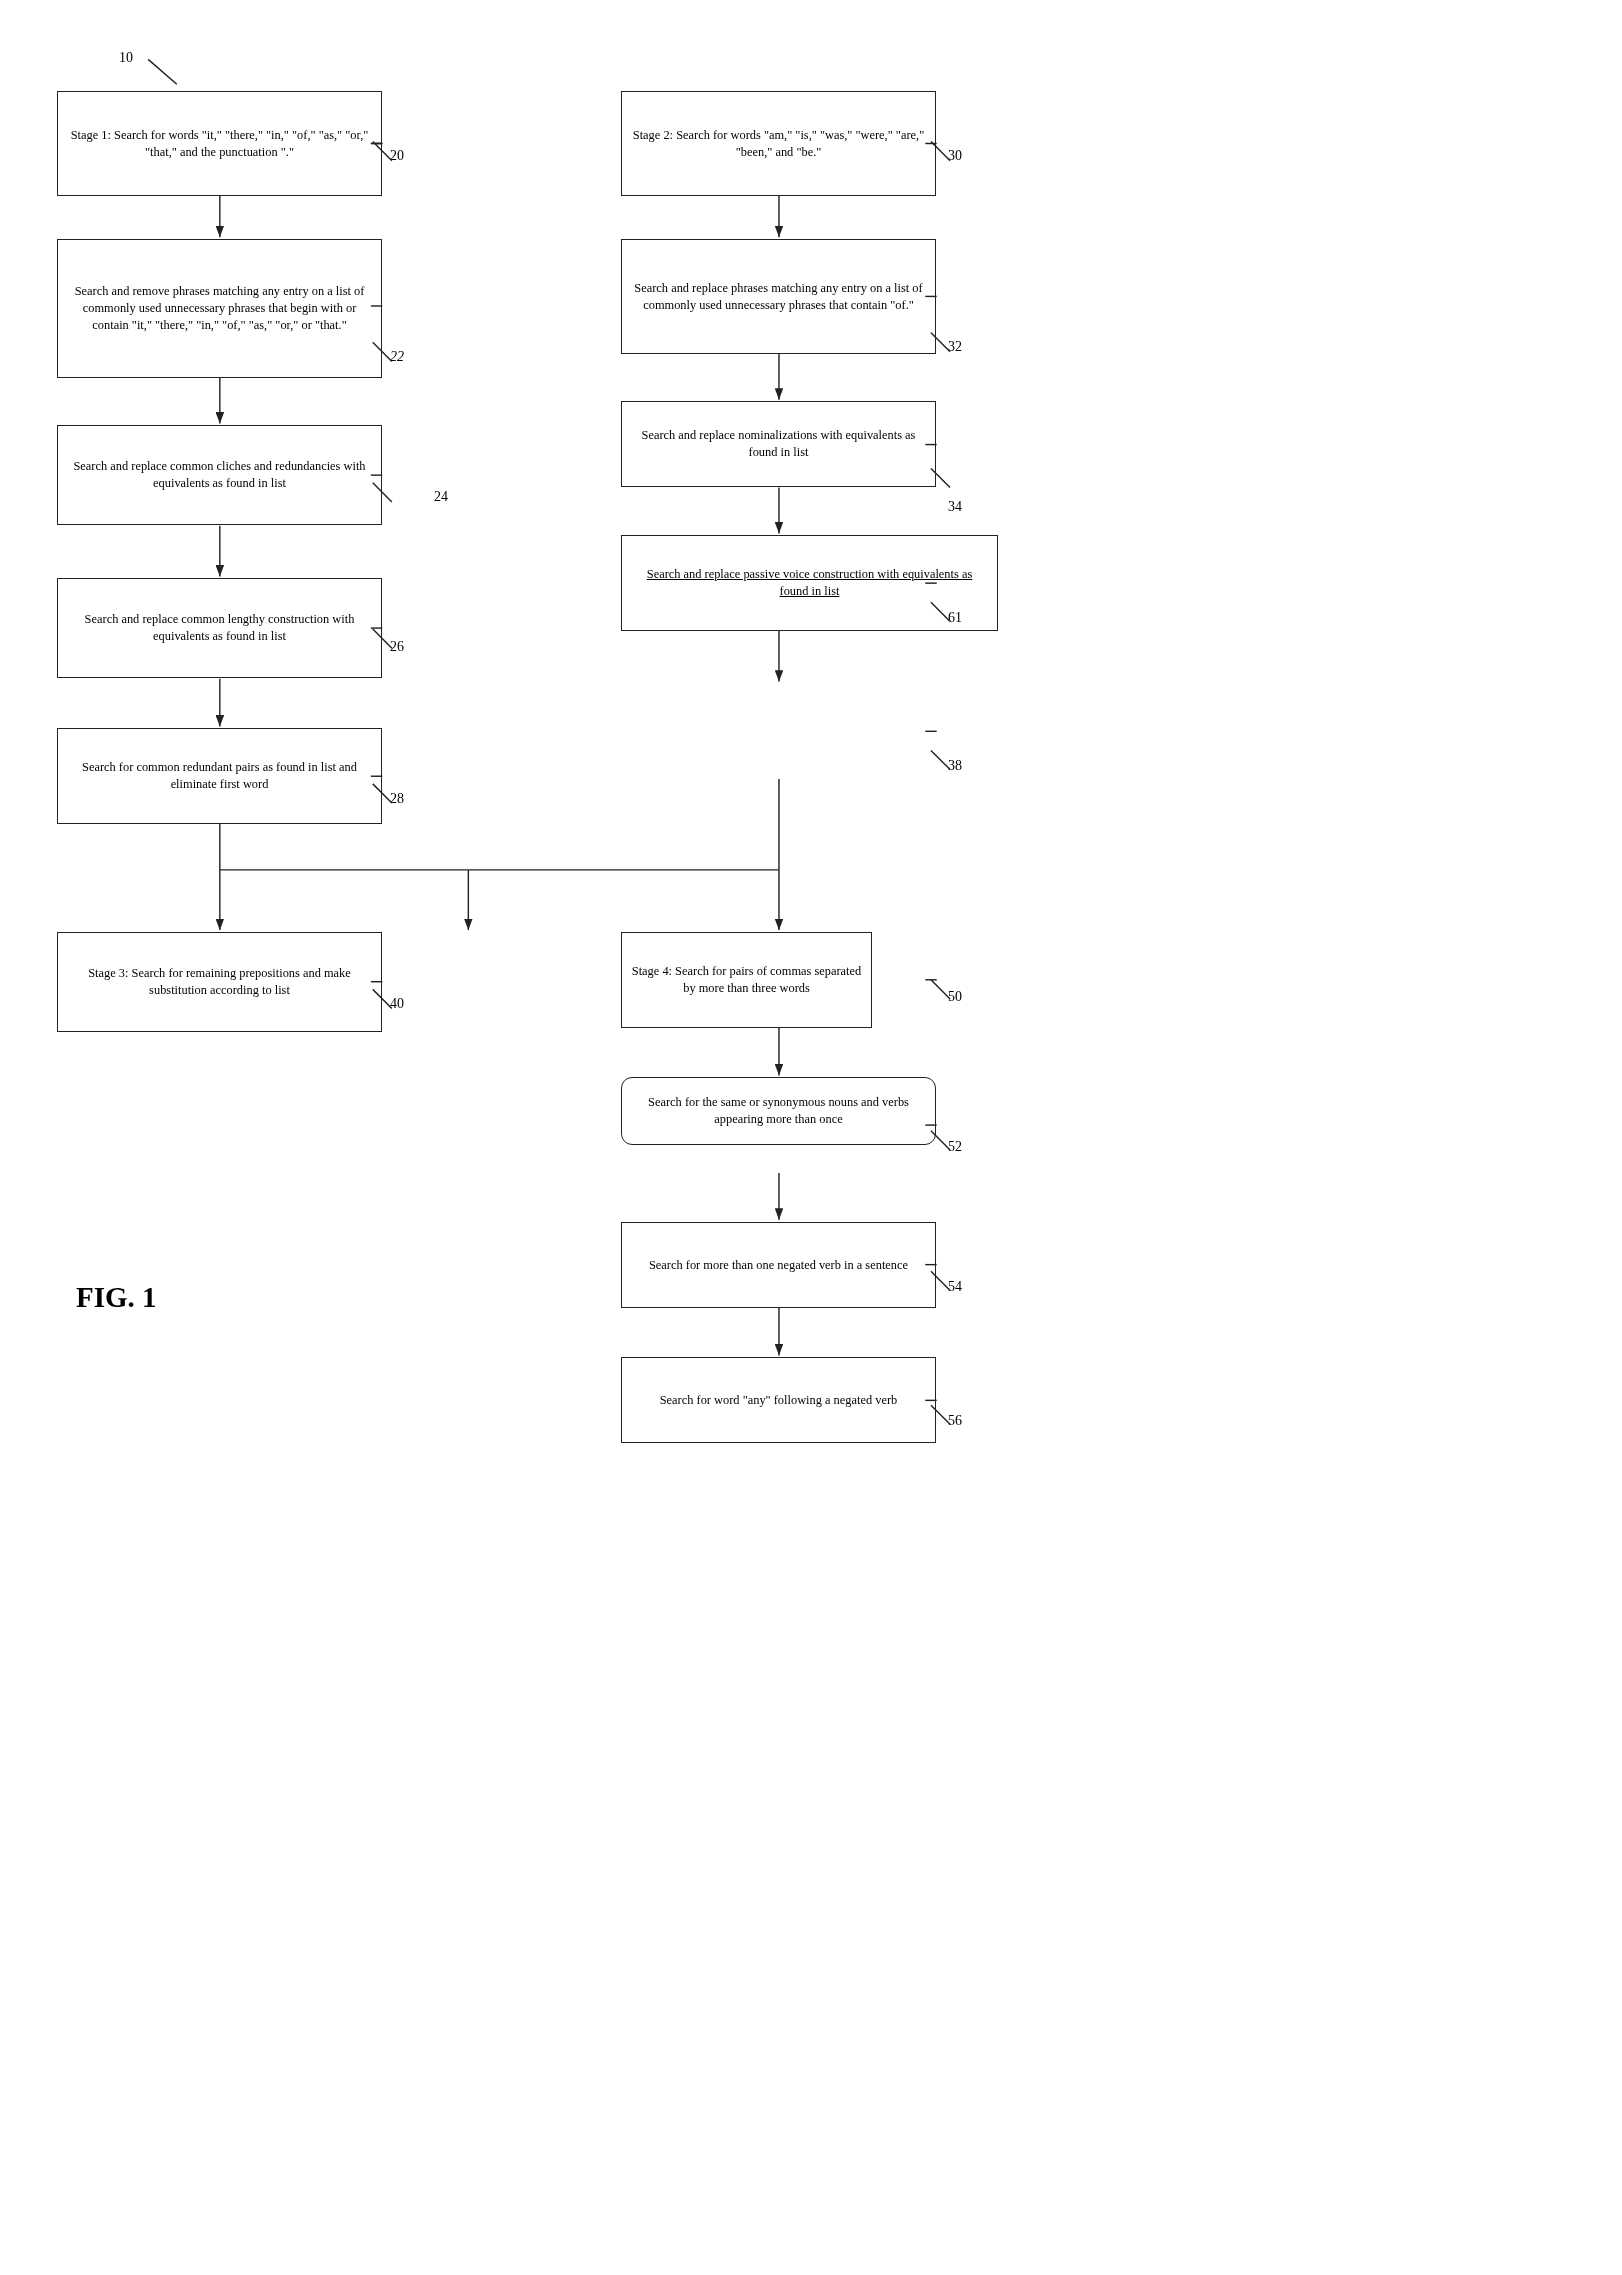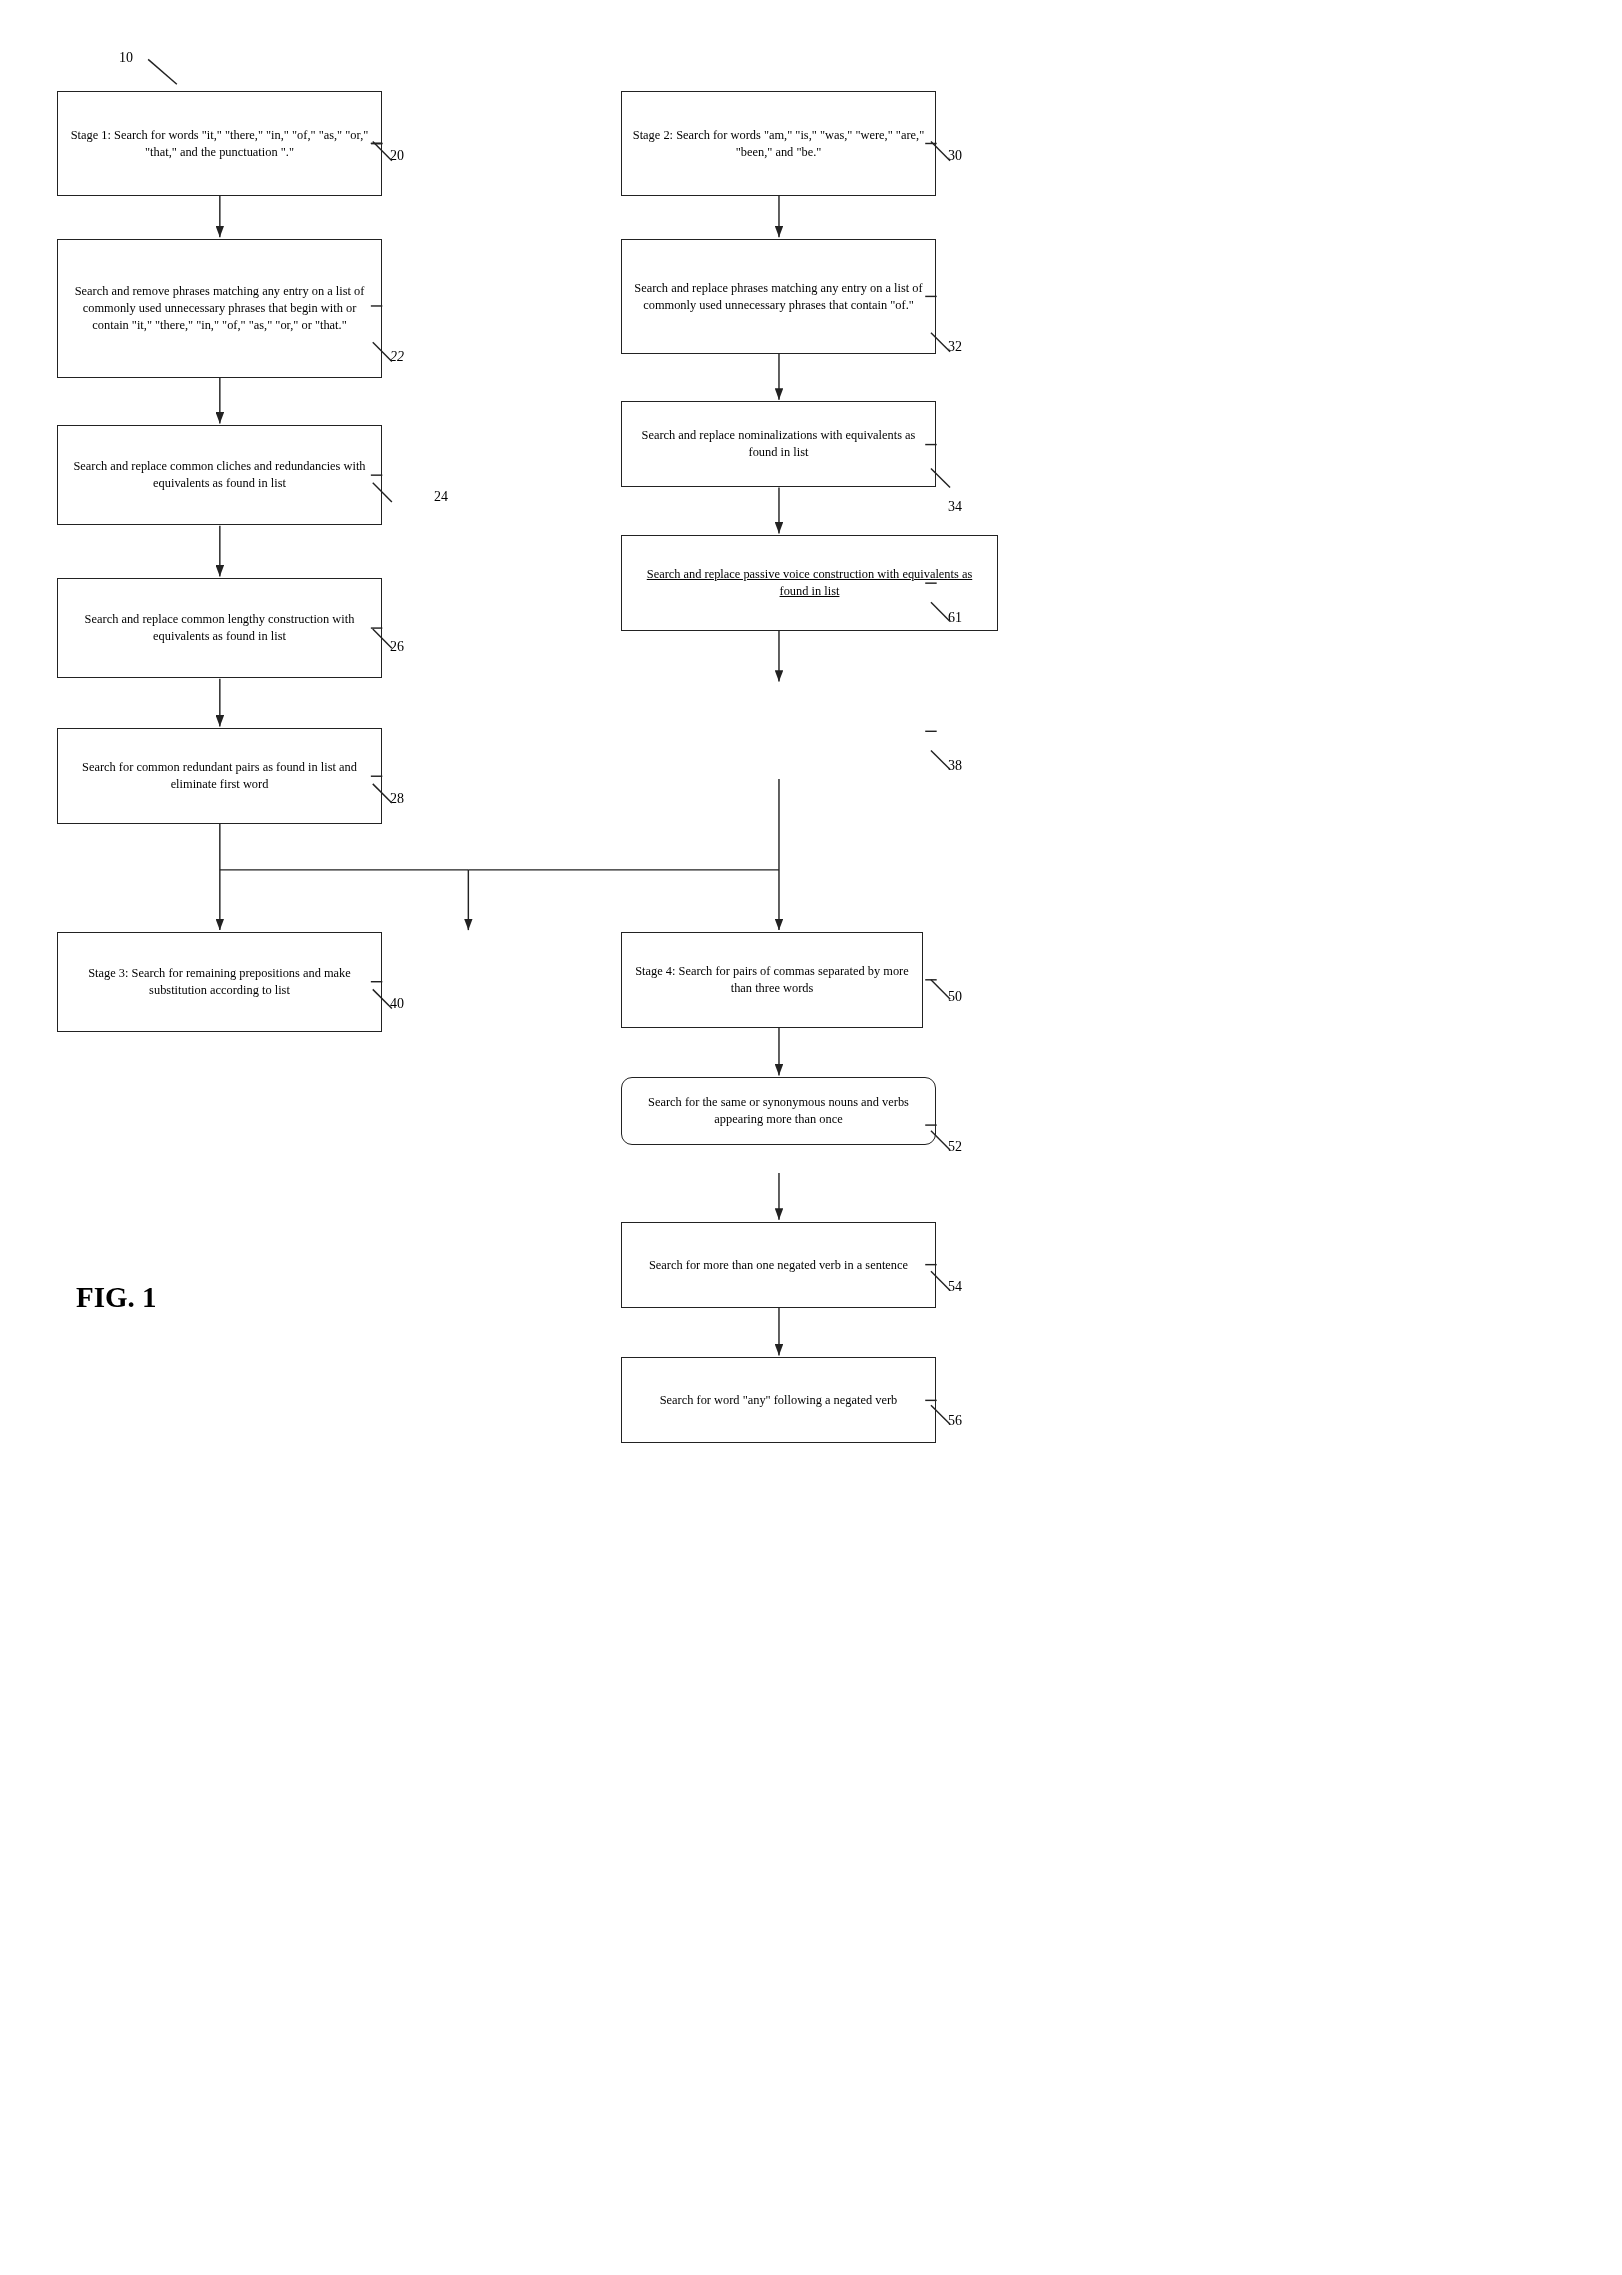--- a/index.html
+++ b/index.html
@@ -68,21 +68,21 @@
 
   <div class="box" style="left:621px;top:239px;width:315px;height:115px;">Search and replace phrases matching any entry on a list of commonly used unnecessary phrases that contain "of."</div>
 
   <div class="box" style="left:621px;top:401px;width:315px;height:86px;">Search and replace nominalizations with equivalents as found in list</div>
 
   <div class="box" style="left:621px;top:535px;width:377px;height:96px;text-decoration:underline;">Search and replace passive voice construction with equivalents as found in list</div>
 
 
   <div class="box" style="left:57px;top:932px;width:325px;height:100px;">Stage 3: Search for remaining prepositions and make substitution according to list</div>
 
-  <div class="box" style="left:621px;top:932px;width:302px;height:96px;">Stage 4: Search for pairs of commas separated by more than three words</div>
+  <div class="box" style="left:621px;top:932px;width:251px;height:96px;">Stage 4: Search for pairs of commas separated by more than three words</div>
 
   <div class="box" style="left:621px;top:1077px;width:315px;height:68px;border-radius:11px;">Search for the same or synonymous nouns and verbs appearing more than once</div>
 
   <div class="box" style="left:621px;top:1222px;width:315px;height:86px;">Search for more than one negated verb in a sentence</div>
 
   <div class="box" style="left:621px;top:1357px;width:315px;height:86px;">Search for word "any" following a negated verb</div>
 
   <span class="ref-num" style="left:119px;top:50px;">10</span>
   <span class="ref-num" style="left:390px;top:148px;">20</span>
   <span class="ref-num" style="left:390px;top:349px;font-style:italic;">22</span>

